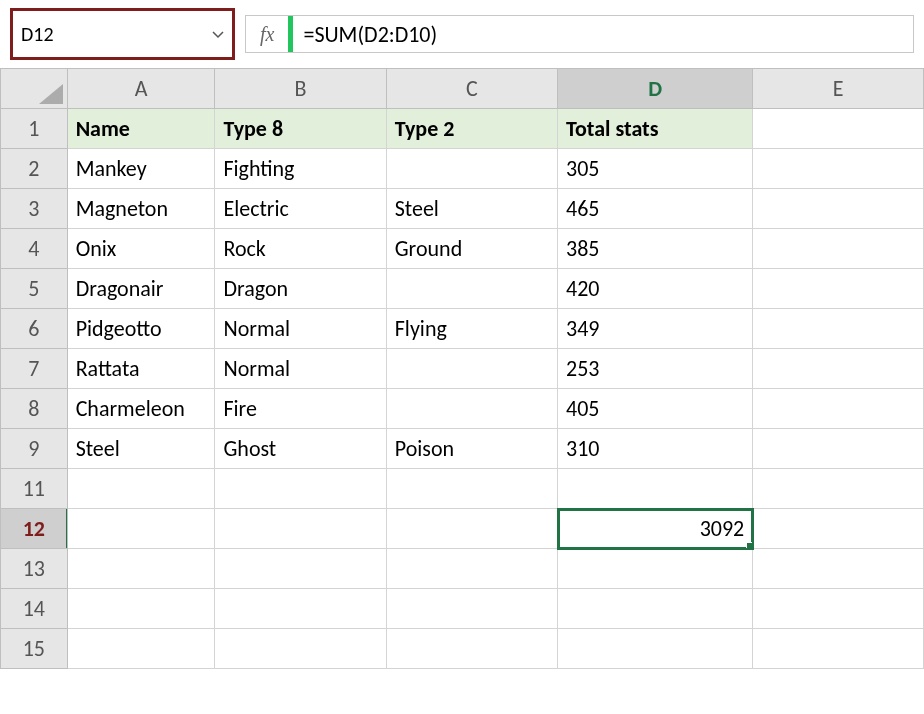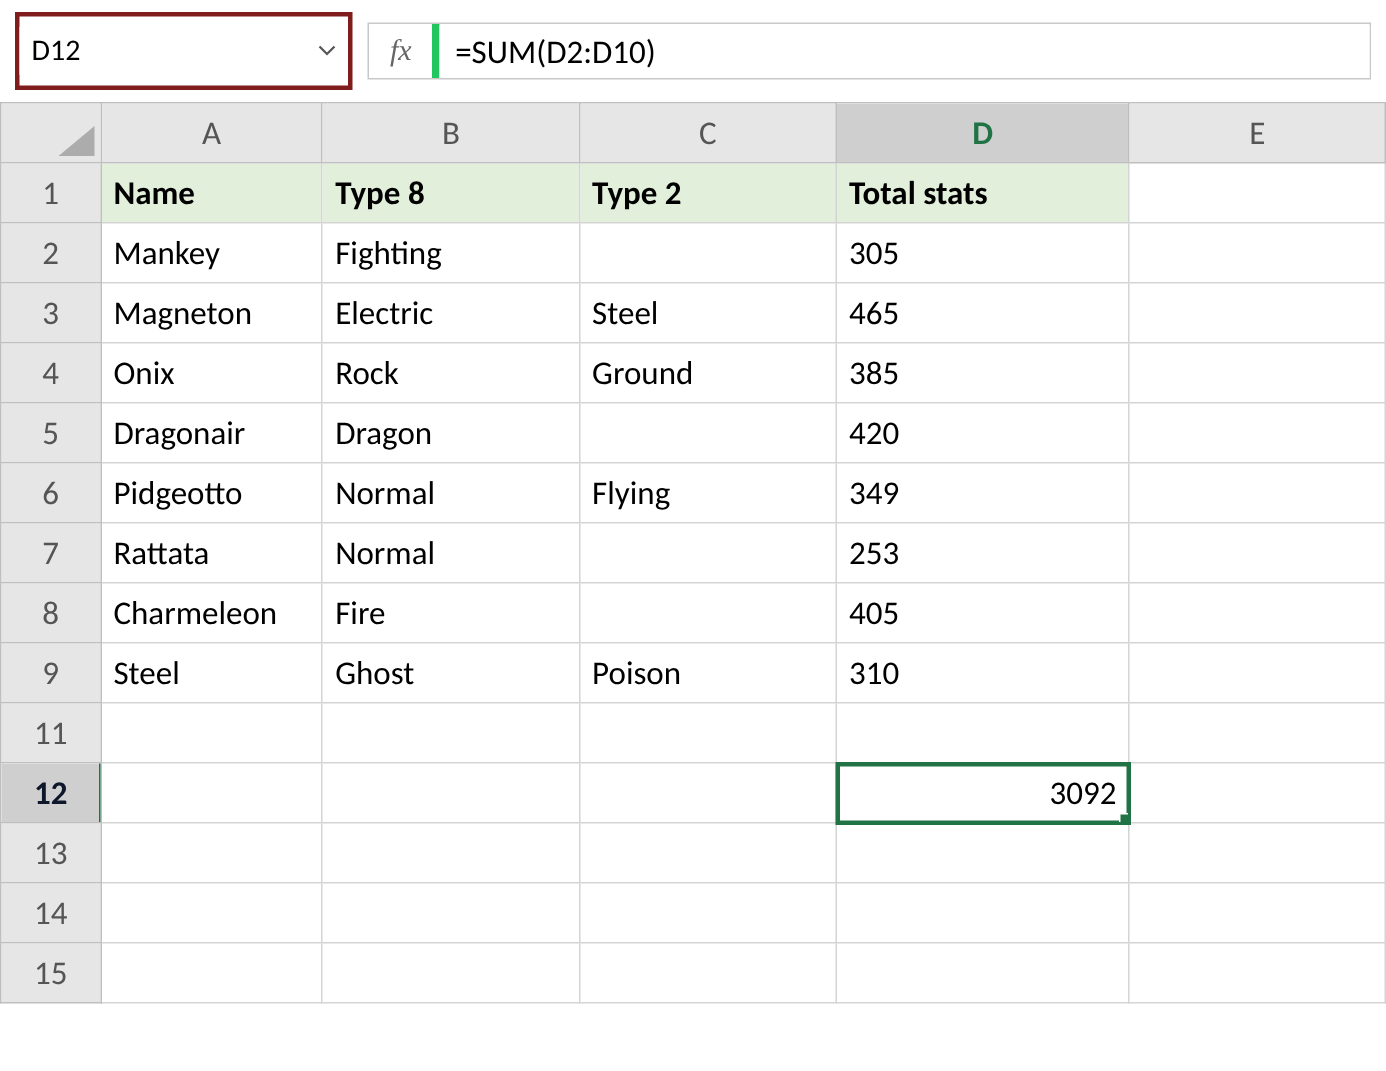--- a/index.html
+++ b/index.html
@@ -138,21 +138,21 @@
       font-size: 22px;
       color: #555;
       width: 67px;
       height: 40px;
       border: 1px solid #bfbfbf;
       font-weight: normal;
     }
     .row-header.selected {
       background: #cfcfcf;
       font-weight: bold;
-      color: #0f172a;
+      color: #7f1d1d;
       border-bottom: 1px solid #bfbfbf;
       position: relative;
     }
     .row-header.selected::after{
       content:"";
       position:absolute;
       right:-2px;
       top:-1px;
       bottom:-1px;
       width:3px;

